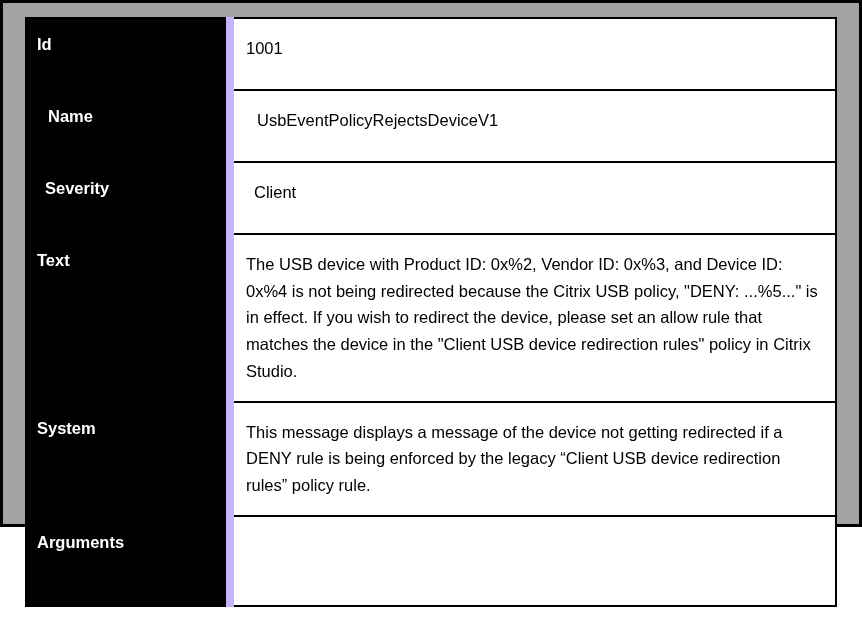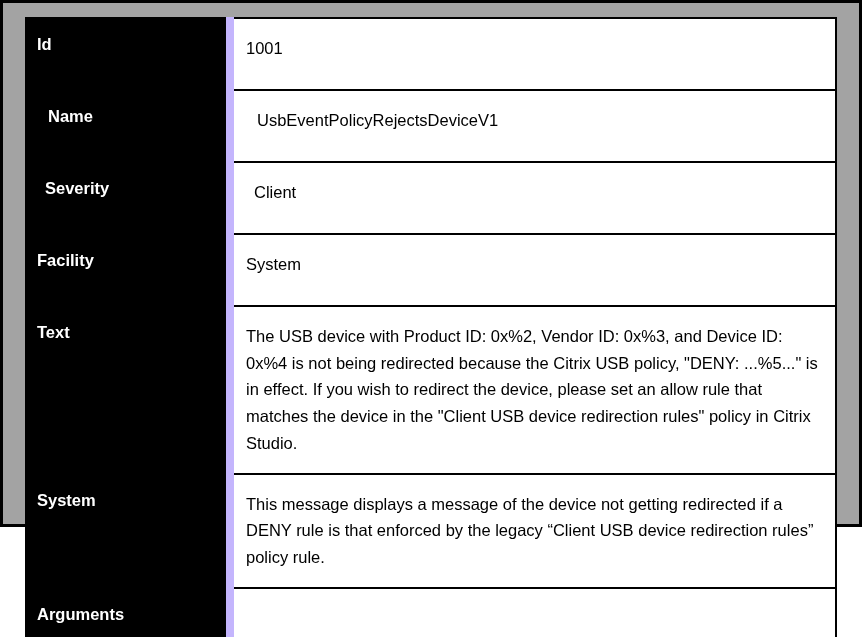--- a/index.html
+++ b/index.html
@@ -78,31 +78,27 @@
         <td class="value-cell">1001</td>
       </tr>
       <tr class="r-name">
         <td class="label-cell">Name</td>
         <td class="value-cell">UsbEventPolicyRejectsDeviceV1</td>
       </tr>
       <tr class="r-severity">
         <td class="label-cell">Severity</td>
         <td class="value-cell">Client</td>
       </tr>
-      <tr class="r-facility">
-        <td class="label-cell">Facility</td>
-        <td class="value-cell">System</td>
-      </tr>
       <tr class="r-text">
         <td class="label-cell tall-top">Text</td>
         <td class="value-cell">The USB device with Product ID: 0x%2, Vendor ID: 0x%3, and Device ID: 0x%4 is not being redirected because the Citrix USB policy, "DENY: ...%5..." is in effect. If you wish to redirect the device, please set an allow rule that matches the device in the "Client USB device redirection rules" policy  in Citrix Studio.</td>
       </tr>
       <tr class="r-comment">
         <td class="label-cell tall-top">System</td>
-        <td class="value-cell">This message displays a message of the device not getting redirected if a DENY rule is that enforced by the legacy “Client USB device redirection rules” policy rule.</td>
+        <td class="value-cell">This message displays a message of the device not getting redirected if a DENY rule is being enforced by the legacy “Client USB device redirection rules” policy rule.</td>
       </tr>
       <tr class="r-arguments">
         <td class="label-cell tall-top">Arguments</td>
         <td class="value-cell"></td>
       </tr>
     </tbody>
   </table>
 </div>
 
 </body></html>

